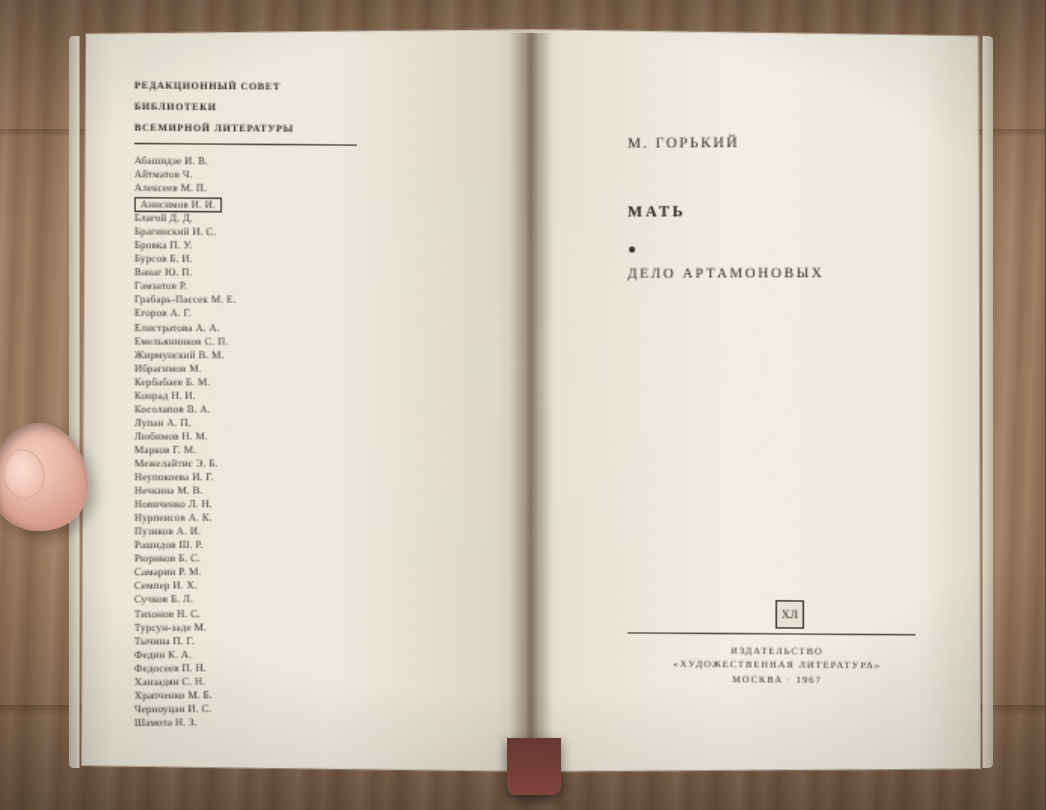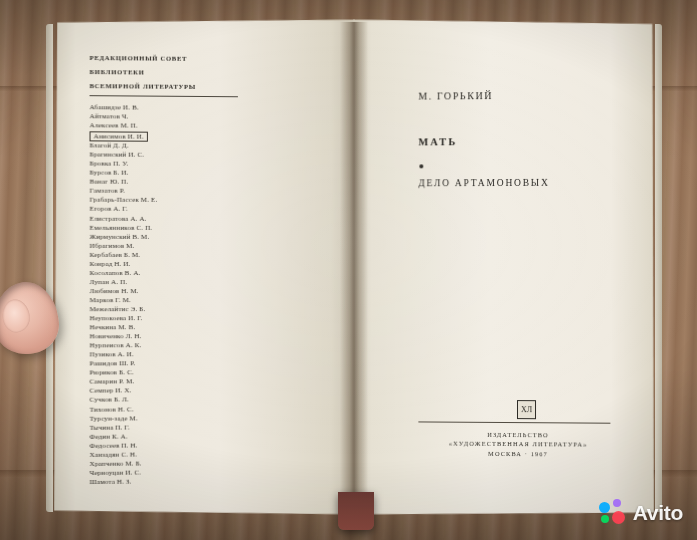--- a/index.html
+++ b/index.html
@@ -312,23 +312,14 @@
     <div class="gutter"></div>
     <div class="spine-bottom"></div>
   </div>
 
   <div class="thumb">
     <div class="nail"></div>
   </div>
 
   <div class="wood-vignette"></div>
 
-  <div class="avito">
-    <div class="dots">
-      <i class="d1"></i>
-        <i class="d2"></i>
-        <i class="d3"></i>
-        <i class="d4"></i>
-    </div>
-    <div class="word">Avito</div>
-  </div>
 
 </div>
 
 </body></html>

